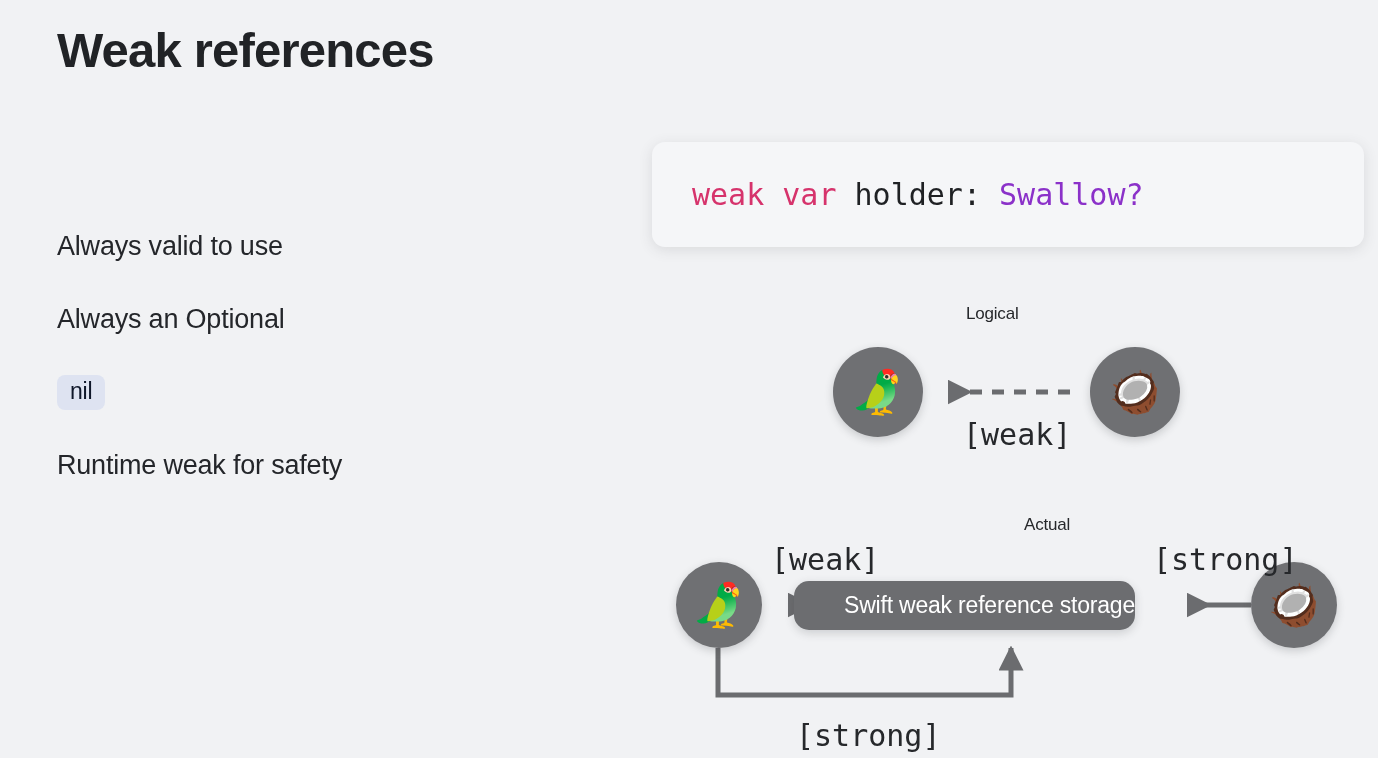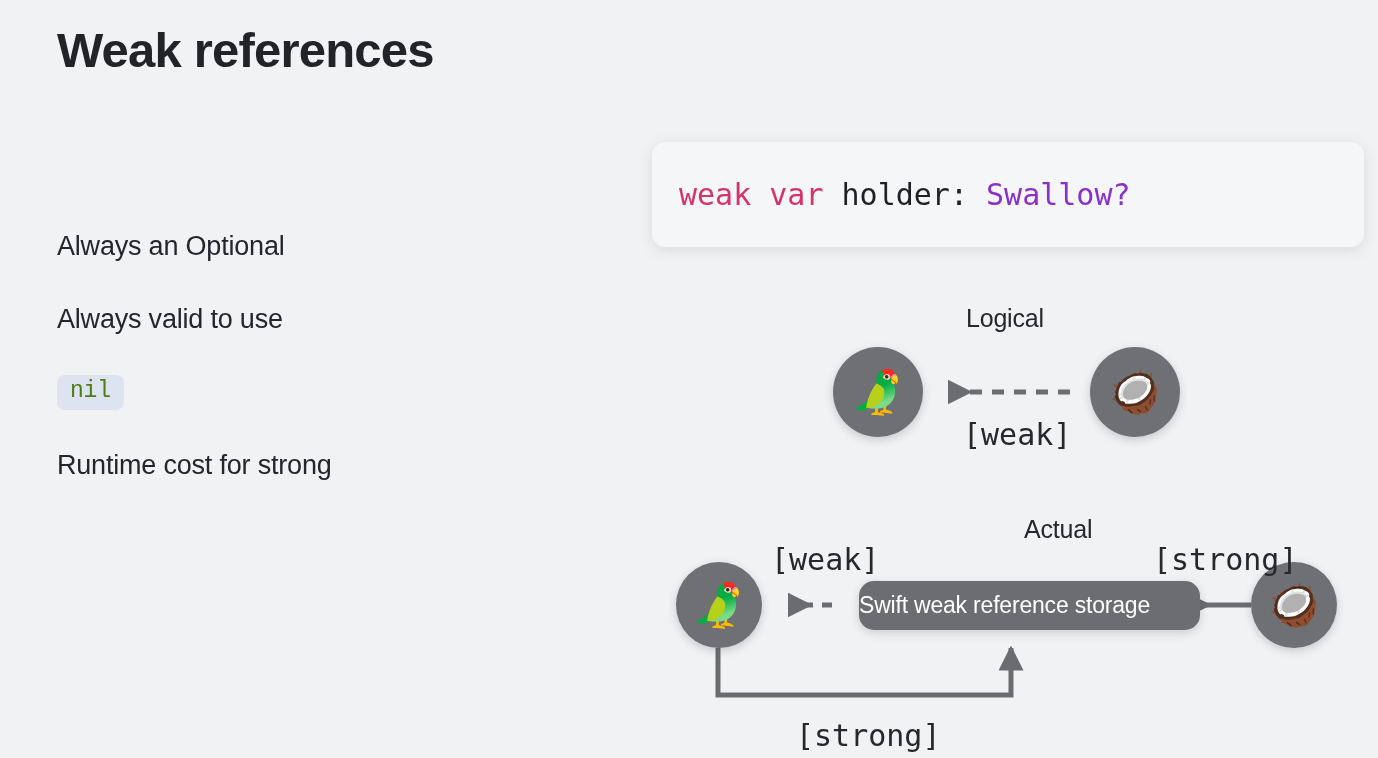--- a/index.html
+++ b/index.html
@@ -43,55 +43,55 @@
     font-size: 27px;
     color: #24262a;
     letter-spacing: -0.2px;
     white-space: nowrap;
   }
   .inline-code-chip {
     display: inline-block;
     background: #dee3f1;
     border-radius: 8px;
     padding: 4px 13px 6px 13px;
-    font-family: Liberation Mono, monospace;
+    font-family: Liberation Sans, sans-serif;
     font-size: 23px;
-    color: #4d7c0f;
+    color: #0f172a;
     margin-right: 11px;
     line-height: 1.05;
   }
 
   
   #code-card {
     position: absolute;
     left: 652px;
     top: 142px;
     width: 712px;
     height: 105px;
     background: #f5f6f8;
     border-radius: 13px;
     box-shadow: 0 3px 14px rgba(60, 64, 72, 0.13);
     display: flex;
     align-items: center;
   }
   #code-line {
-    padding-left: 27px;
+    padding-left: 40px;
     font-family: "DejaVu Sans Mono", "Liberation Mono", monospace;
     font-size: 30px;
     white-space: pre;
     letter-spacing: 0px;
   }
   .tok-kw   { color: #d6336c; }
   .tok-id   { color: #1f2124; }
   .tok-type { color: #8b31c9; }
 
   
   .diagram-heading {
     position: absolute;
-    font-size: 25px;
+    font-size: 17px;
     color: #26282b;
     letter-spacing: -0.2px;
     white-space: nowrap;
   }
   .node-circle {
     position: absolute;
     border-radius: 50%;
     background: #6f7073;
     box-shadow: 0 3px 9px rgba(55, 58, 64, 0.22);
     display: flex;
@@ -110,30 +110,30 @@
   .edge-label {
     position: absolute;
     font-family: "DejaVu Sans Mono", "Liberation Mono", monospace;
     font-size: 30px;
     color: #26282b;
     white-space: nowrap;
   }
 
   #storage-box {
     position: absolute;
-    left: 859px;
+    left: 794px;
     top: 581px;
     width: 341px;
     height: 49px;
     background: #6c6d70;
     border-radius: 15px;
     box-shadow: 0 3px 10px rgba(55, 58, 64, 0.2);
     display: flex;
     align-items: center;
-    justify-content: flex-start;
+    justify-content: flex-end;
   }
   #storage-box-label {
     color: #ffffff;
     font-size: 23px;
     letter-spacing: -0.2px;
     white-space: nowrap;
   }
 
   svg.edge-layer {
     position: absolute;
@@ -145,33 +145,33 @@
   }
 </style>
 </head>
 <body>
 
 <div id="slide-title">Weak references</div>
 
 <div id="bullet-list">
 
   <div class="bullet-row">
+    <span>Always valid to use</span>
+  </div>
+
+  <div class="bullet-row">
     <span>Always an Optional</span>
   </div>
 
   <div class="bullet-row">
-    <span>Always valid to use</span>
-  </div>
-
-  <div class="bullet-row">
     <span class="inline-code-chip">nil</span>
   </div>
 
   <div class="bullet-row">
-    <span>Runtime cost for strong</span>
+    <span>Runtime weak for safety</span>
   </div>
 
 </div>
 
 <div id="code-card">
   <div id="code-line"><span class="tok-kw">weak var </span><span class="tok-id">holder: </span><span class="tok-type">Swallow?</span></div>
 </div>
 
 <svg class="edge-layer" viewBox="0 0 1378 758">
   <defs>

